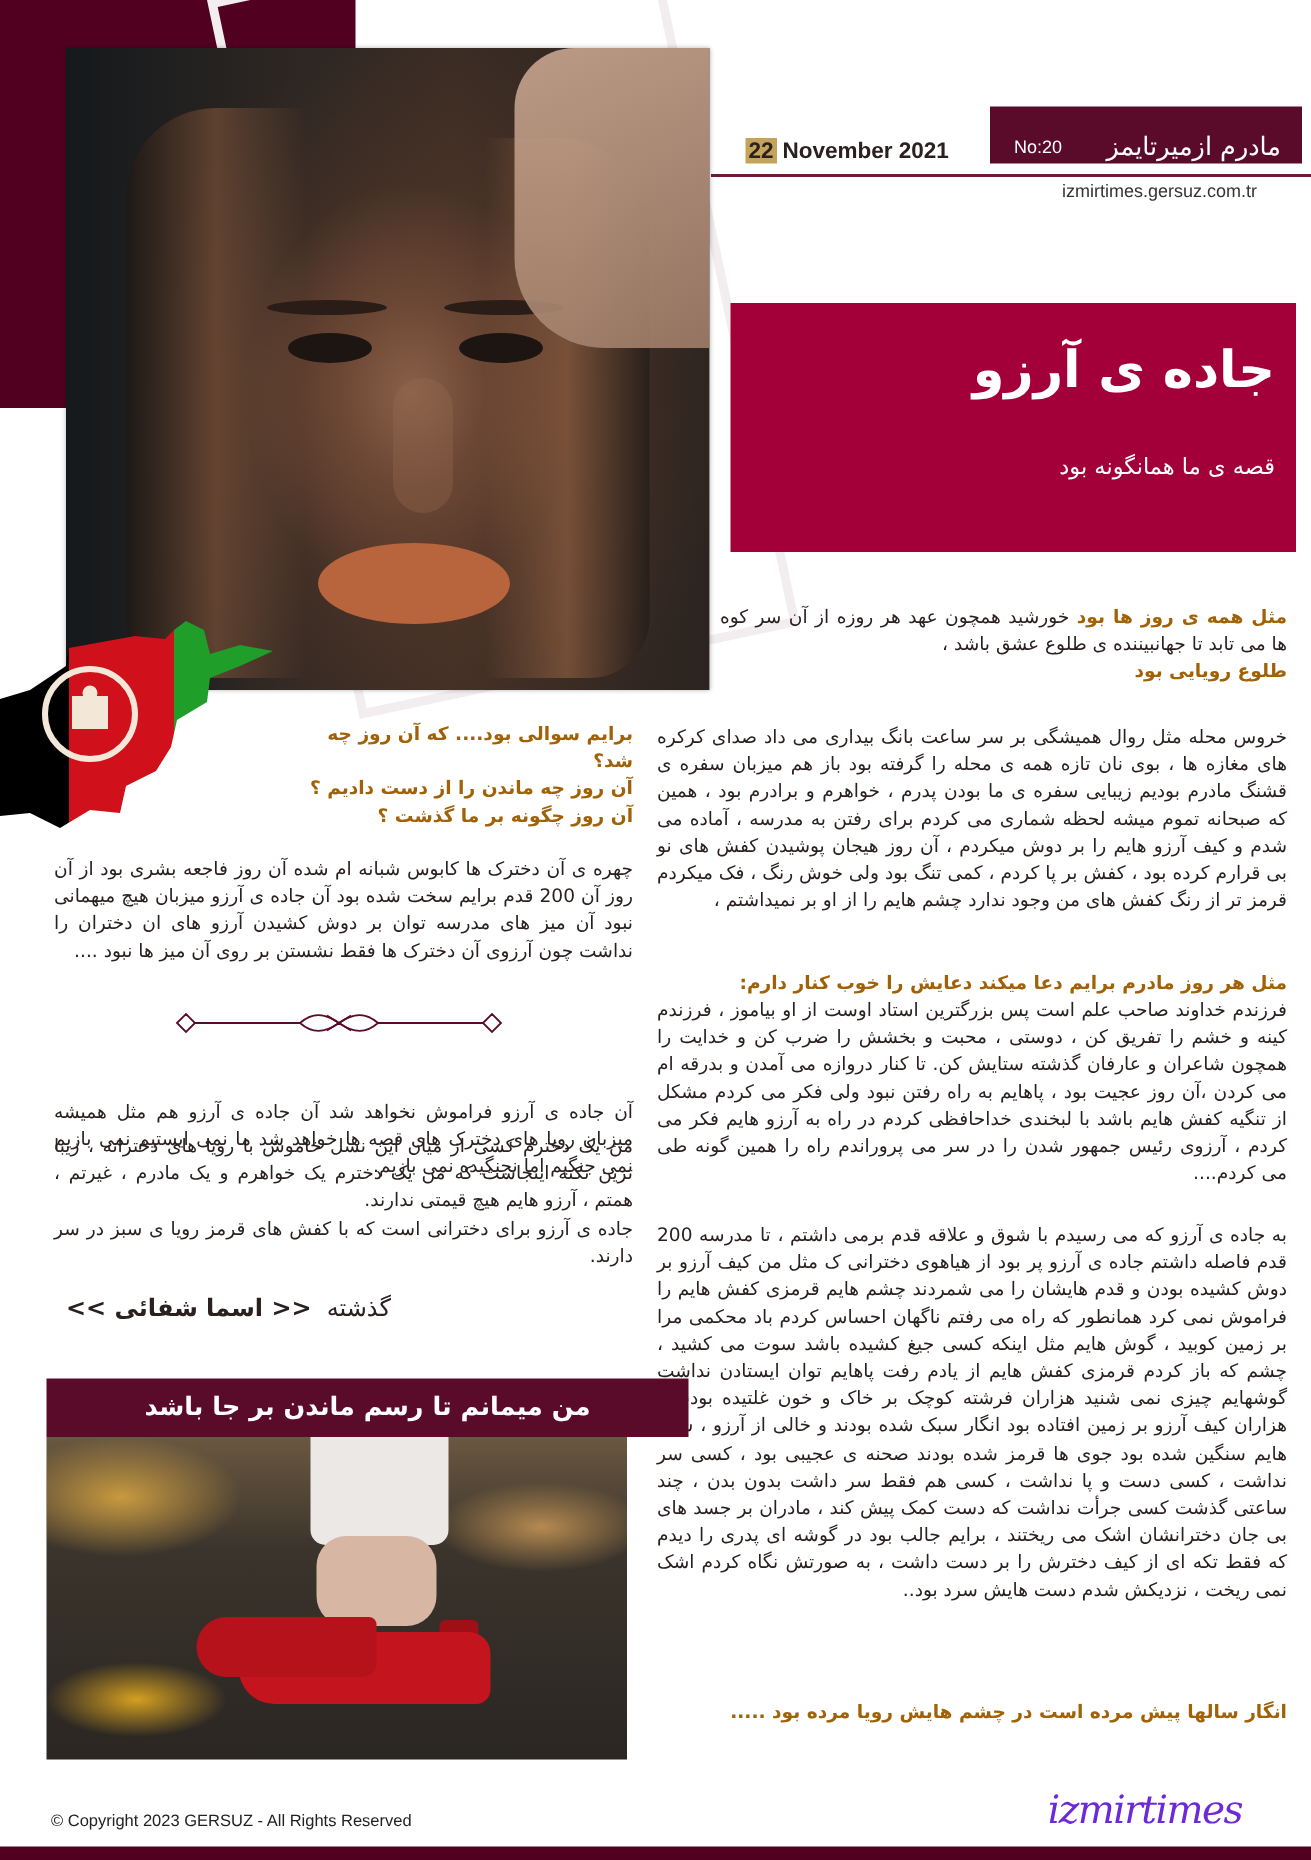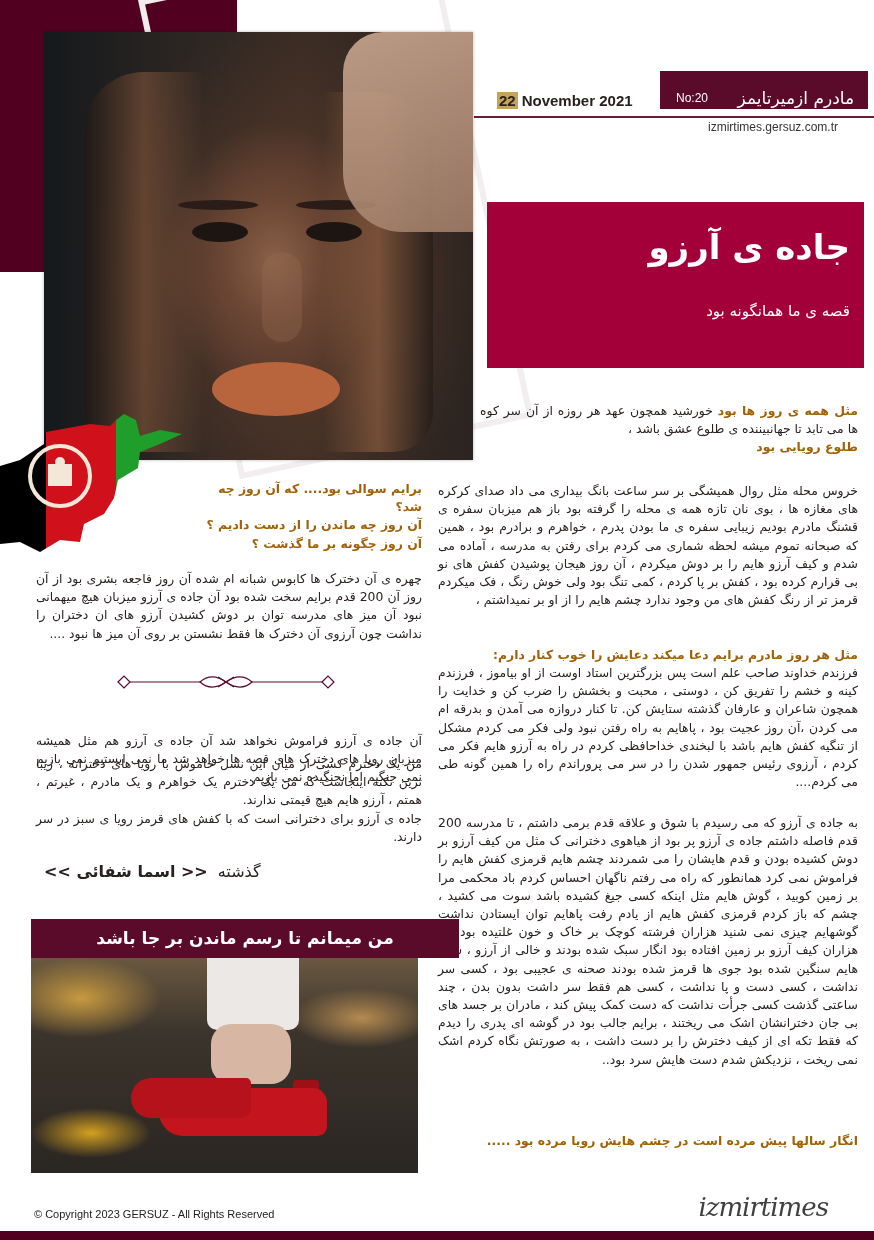--- a/index.html
+++ b/index.html
@@ -66,21 +66,21 @@
       radial-gradient(ellipse 80px 40px at 50px 40px, #c89a40 0%, rgba(200,154,64,0) 100%),
       radial-gradient(ellipse 70px 30px at 330px 60px, #b58a50 0%, rgba(181,138,80,0) 100%),
       linear-gradient(180deg, #6a5840 0%, #3b342c 35%, #2a2622 100%); }
   .shoe-photo .pants { position: absolute; left: 176px; top: 0; width: 92px; height: 72px; background: #ece8e6; border-radius: 0 0 10px 10px; }
   .shoe-photo .ankle { position: absolute; left: 180px; top: 66px; width: 80px; height: 60px; background: #d8b6a4; border-radius: 20px; }
   .shoe-photo .shoe1 { position: absolute; left: 100px; top: 120px; width: 120px; height: 40px; background: #b5121b; border-radius: 40px 10px 20px 40px; }
   .shoe-photo .shoe2 { position: absolute; left: 128px; top: 130px; width: 168px; height: 48px; background: #c4141e; border-radius: 50px 30px 20px 50px; }
   .shoe-photo .heel { position: absolute; left: 262px; top: 122px; width: 26px; height: 34px; background: #9e0f16; border-radius: 4px; }
 
   .footer-copy { position: absolute; left: 34px; top: 1208px; font-family: "Liberation Sans", sans-serif; font-size: 11px; color: #222; }
-  .footer-logo { position: absolute; right: 46px; top: 1192px; font-family: "DejaVu Serif", serif; font-style: italic; font-size: 26px; color: #404040; letter-spacing: -1px; }
+  .footer-logo { position: absolute; right: 46px; top: 1192px; font-family: "DejaVu Serif", serif; font-style: italic; font-size: 26px; color: #6d28d9; letter-spacing: -1px; }
   .footer-bar { position: absolute; left: 0; top: 1231px; width: 874px; height: 9px; background: #520020; }
 </style>
 </head>
 <body>
 
 <div class="bg-block"></div>
 <div class="deco-frame f1"></div>
 
 <div class="hero-photo">
   <div class="hair-l"></div>

